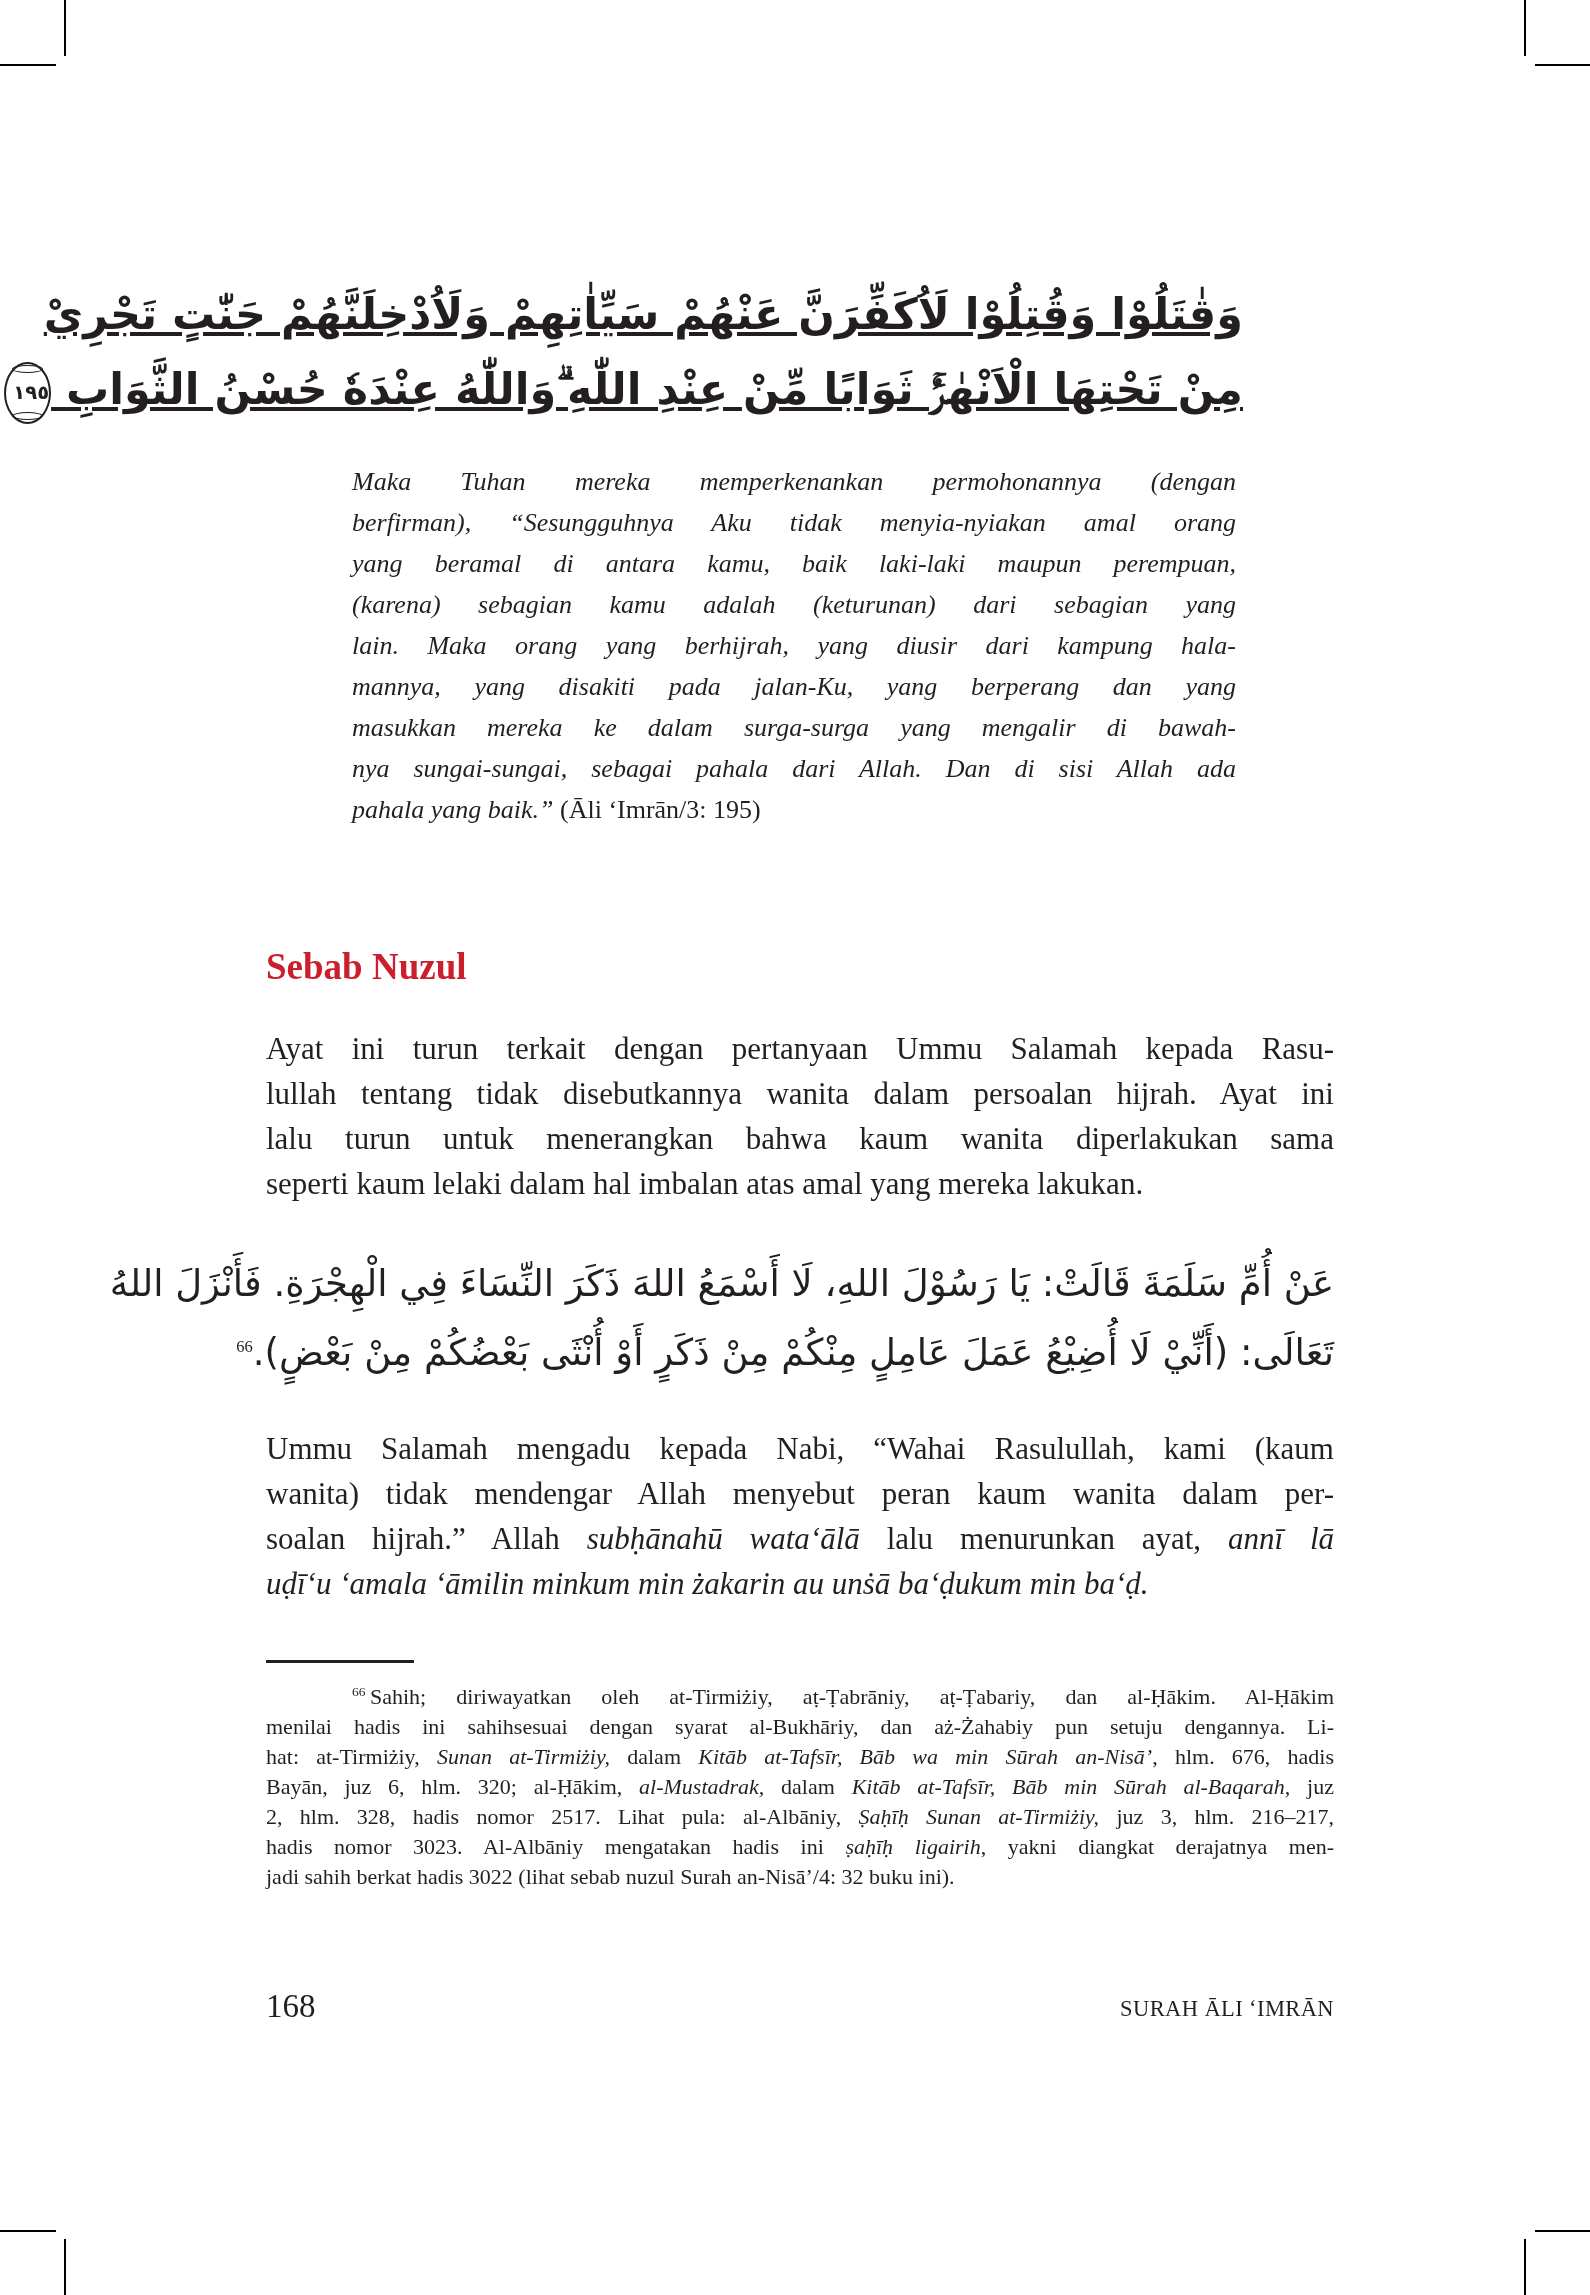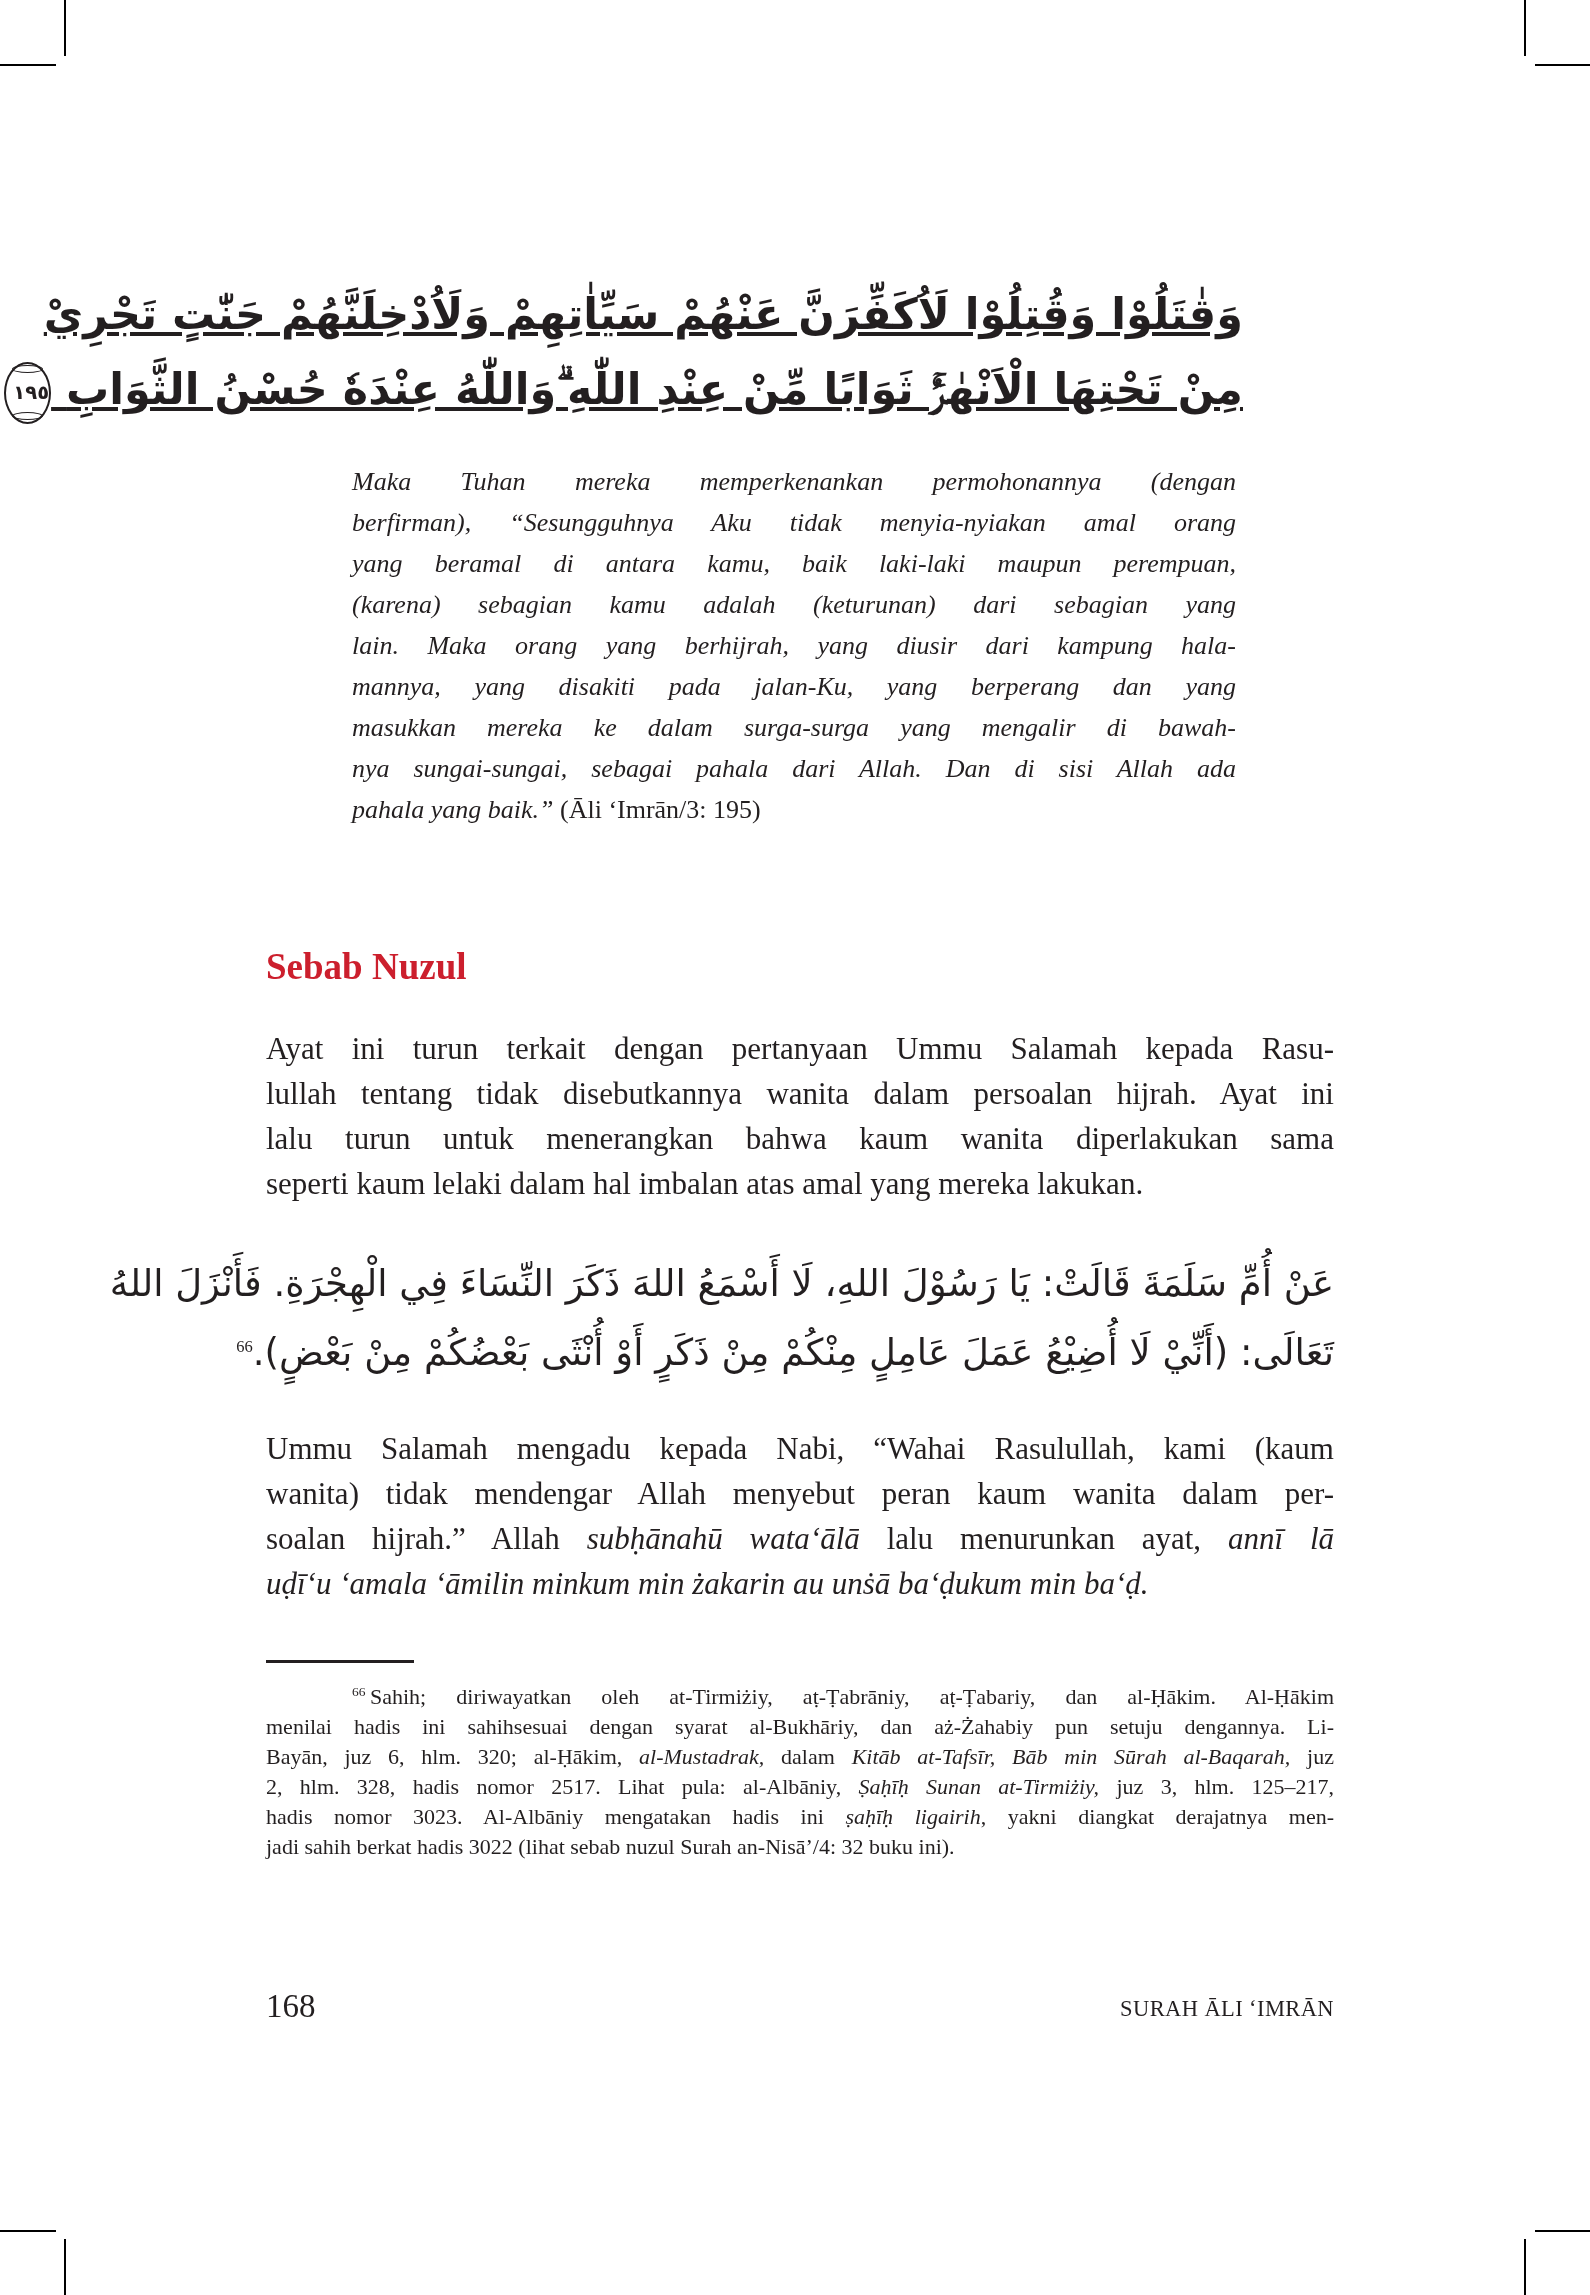--- a/index.html
+++ b/index.html
@@ -101,22 +101,23 @@
   <span class="line">Ummu Salamah mengadu kepada Nabi, “Wahai Rasulullah, kami (kaum</span>
   <span class="line">wanita) tidak mendengar Allah menyebut peran kaum wanita dalam per-</span>
   <span class="line"><span>soalan hijrah.” Allah </span><span class="it">subḥānahū wata‘ālā</span><span> lalu menurunkan ayat, </span><span class="it">annī lā</span></span>
   <span class="line last it">uḍī‘u ‘amala ‘āmilin minkum min żakarin au unṡā ba‘ḍukum min ba‘ḍ.</span>
 </div>
 
 <div class="footnote-rule"></div>
 <div class="footnote">
   <span class="line first"><sup class="fn-num">66</sup><span>Sahih; diriwayatkan oleh at-Tirmiżiy, aṭ-Ṭabrāniy, aṭ-Ṭabariy, dan al-Ḥākim. Al-Ḥākim</span></span>
   <span class="line">menilai hadis ini sahihsesuai dengan syarat al-Bukhāriy, dan aż-Żahabiy pun setuju dengannya. Li-</span>
+  <span class="line"><span>hat: at-Tirmiżiy, </span><span style="font-style: italic;">Sunan at-Tirmiżiy,</span><span> dalam </span><span style="font-style: italic;">Kitāb at-Tafsīr, Bāb wa min Sūrah an-Nisā’</span><span>, hlm. 676, hadis</span></span>
   <span class="line"><span style=" margin-top: 16px;">Bayān</span><span>, juz 6, hlm. 320; al-Ḥākim, </span><span style="font-style: italic;">al-Mustadrak,</span><span> dalam </span><span style="font-style: italic;">Kitāb at-Tafsīr, Bāb min Sūrah al-Baqarah,</span><span> juz</span></span>
-  <span class="line"><span>2, hlm. 328, hadis nomor 2517. Lihat pula: al-Albāniy, </span><span style="font-style: italic;">Ṣaḥīḥ Sunan at-Tirmiżiy,</span><span> juz 3, hlm. 125–217,</span></span>
+  <span class="line"><span>2, hlm. 328, hadis nomor 2517. Lihat pula: al-Albāniy, </span><span style="font-style: italic;">Ṣaḥīḥ Sunan at-Tirmiżiy,</span><span> juz 3, hlm. 216–217,</span></span>
   <span class="line"><span>hadis nomor 3023. Al-Albāniy mengatakan hadis ini </span><span style="font-style: italic;">ṣaḥīḥ ligairih</span><span>, yakni diangkat derajatnya men-</span></span>
   <span class="line last">jadi sahih berkat hadis 3022 (lihat sebab nuzul Surah an-Nisā’/4: 32 buku ini).</span>
 </div>
 
 <div class="page-footer">
   <span class="page-number">168</span>
   <span class="running-title">SURAH ĀLI ‘IMRĀN</span>
 </div>
 
 

